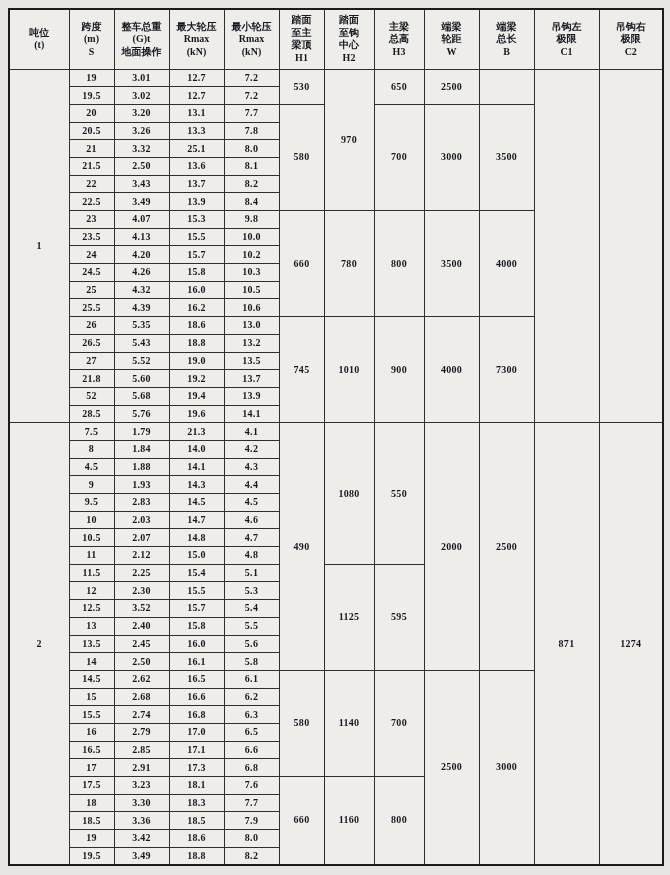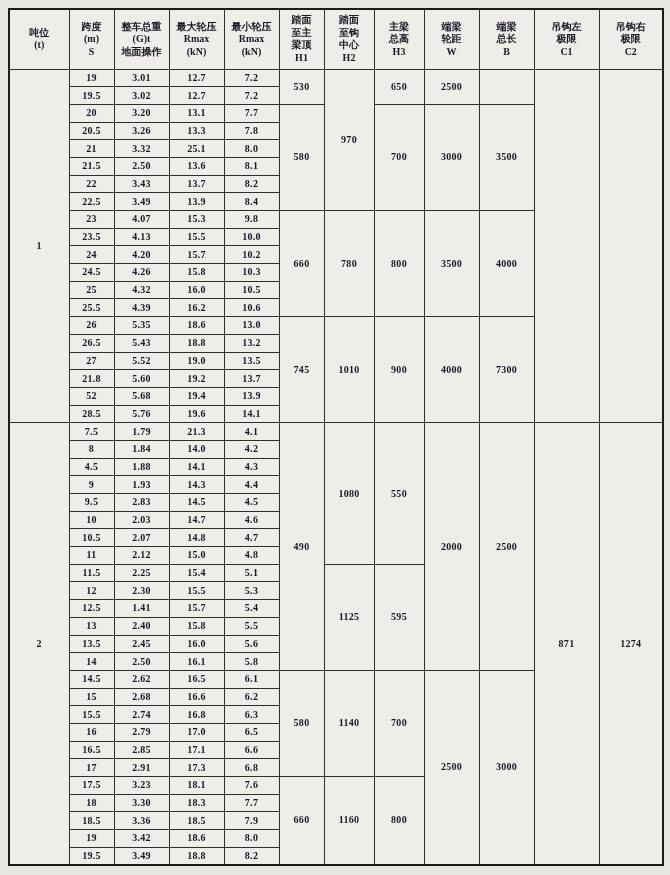--- a/index.html
+++ b/index.html
@@ -293,21 +293,21 @@
           <td rowspan="6">595</td>
         </tr>
         <tr>
           <td>12</td>
           <td>2.30</td>
           <td>15.5</td>
           <td>5.3</td>
         </tr>
         <tr>
           <td>12.5</td>
-          <td>1.41</td>
+          <td>3.52</td>
           <td>15.7</td>
           <td>5.4</td>
         </tr>
         <tr>
           <td>13</td>
           <td>2.40</td>
           <td>15.8</td>
           <td>5.5</td>
         </tr>
         <tr>

